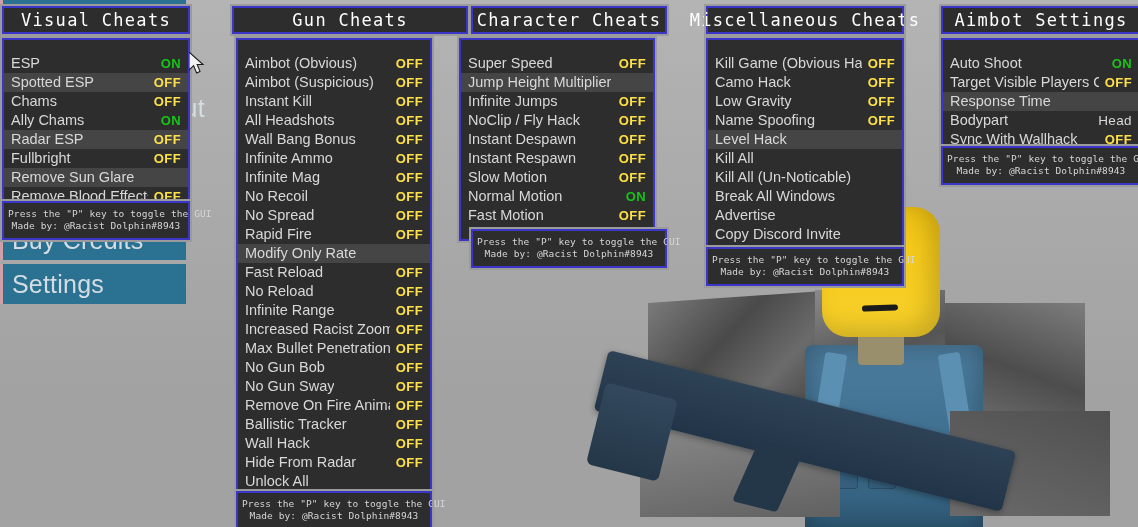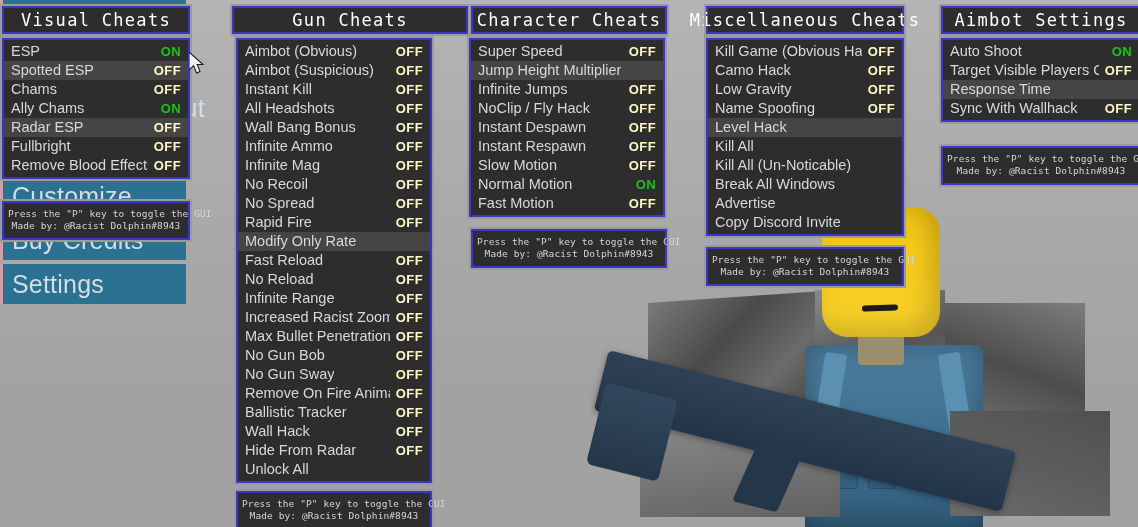--- a/index.html
+++ b/index.html
@@ -68,30 +68,30 @@
     box-sizing:border-box;
   }
   .ptitle{
     height:28px;display:flex;align-items:center;justify-content:center;
     margin-bottom:4px;
   }
   .ptitle span{
     color:#ffffff;font-family:"DejaVu Sans Mono", monospace;
     font-size:17px;letter-spacing:1.3px;line-height:17px;white-space:nowrap;
   }
-  .plist{padding:2px 0;}
+  .plist{padding:14px 0;}
   .row{
     height:19px;display:flex;align-items:center;justify-content:space-between;
     padding:0 7px;box-sizing:border-box;
   }
   .row.sel{background:#454545;}
   .row .lbl{color:#d8d8d8;font-size:14.5px;line-height:15px;white-space:nowrap;overflow:hidden;}
   .row .val{font-size:13px;font-weight:bold;line-height:13px;letter-spacing:.4px;white-space:nowrap;padding-left:6px;}
   .val.on{color:#17c41a;}
-  .val.off{color:#fef9c3;}
+  .val.off{color:#fde047;}
   .val.txt{color:#d8d8d8;font-weight:normal;font-size:13.5px;}
   .pfoot{
     margin-top:4px;padding:5px 4px 6px;text-align:center;
   }
   .pfoot div{
     color:#d6d6d6;font-family:"DejaVu Sans Mono", monospace;
     font-size:9.5px;line-height:12px;letter-spacing:.1px;white-space:nowrap;
   }
 
   
@@ -177,20 +177,24 @@
           <div class="val on">ON</div>
         </div>
         <div class="row sel">
           <div class="lbl">Radar ESP</div>
           <div class="val off">OFF</div>
         </div>
         <div class="row">
           <div class="lbl">Fullbright</div>
           <div class="val off">OFF</div>
         </div>
+        <div class="row sel">
+          <div class="lbl">Remove Sun Glare</div>
+          <div class="val"></div>
+        </div>
         <div class="row">
           <div class="lbl">Remove Blood Effects</div>
           <div class="val off">OFF</div>
         </div>
       </div>
     </div>
     <div class="panel" style="left: 2px; top: 197px; width: 188px;">
       <div class="pbox pfoot">
         <div>Press the "P" key to toggle the GUI</div>
         <div>Made by: @Racist Dolphin#8943</div>
@@ -301,21 +305,21 @@
       <div class="pbox pfoot">
         <div>Press the "P" key to toggle the GUI</div>
         <div>Made by: @Racist Dolphin#8943</div>
       </div>
     </div>
     <div class="panel" style="left: 471px; top: 6px; width: 196px; border-radius: 16px;">
       <div class="pbox ptitle">
         <span>Character Cheats</span>
       </div>
     </div>
-    <div class="panel" style="left: 469px; top: 38px; width: 196px;">
+    <div class="panel" style="left: 459px; top: 38px; width: 196px;">
       <div class="pbox plist">
         <div class="row">
           <div class="lbl">Super Speed</div>
           <div class="val off">OFF</div>
         </div>
         <div class="row sel">
           <div class="lbl">Jump Height Multiplier</div>
           <div class="val"></div>
         </div>
         <div class="row">
@@ -420,20 +424,24 @@
           <div class="lbl">Auto Shoot</div>
           <div class="val on">ON</div>
         </div>
         <div class="row">
           <div class="lbl">Target Visible Players Only</div>
           <div class="val off">OFF</div>
         </div>
         <div class="row sel">
           <div class="lbl">Response Time</div>
           <div class="val"></div>
+        </div>
+        <div class="row">
+          <div class="lbl">Bodypart</div>
+          <div class="val txt">Head</div>
         </div>
         <div class="row">
           <div class="lbl">Sync With Wallhack</div>
           <div class="val off">OFF</div>
         </div>
       </div>
     </div>
     <div class="panel" style="left: 941px; top: 142px; width: 200px;">
       <div class="pbox pfoot">
         <div>Press the "P" key to toggle the GUI</div>

